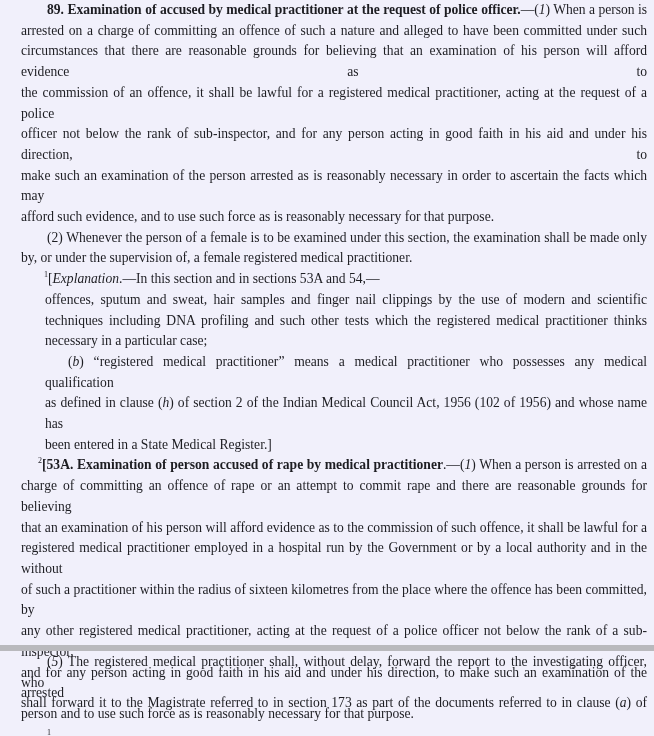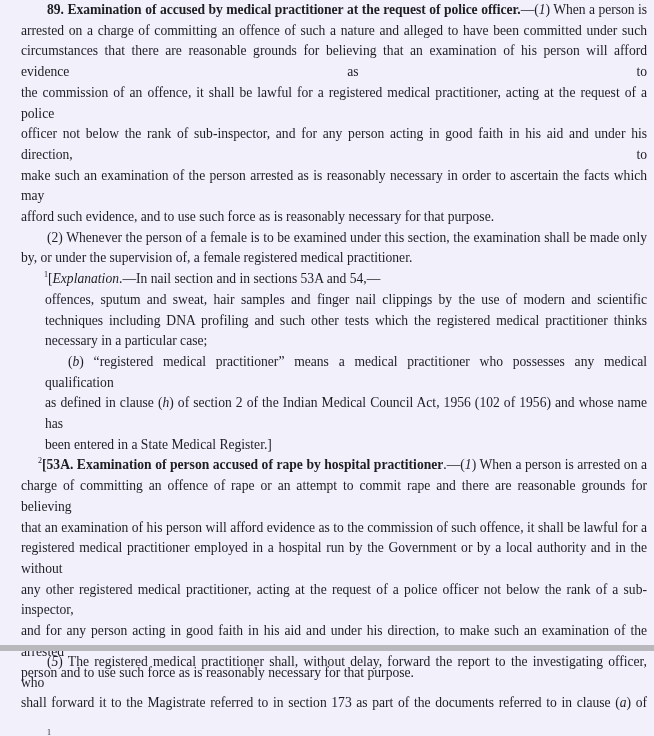--- a/index.html
+++ b/index.html
@@ -70,40 +70,41 @@
   <p class="just-all">arrested on a charge of committing an offence of such a nature and alleged to have been committed under such</p>
   <p class="just-all">circumstances that there are reasonable grounds for believing that an examination of his person will afford evidence as to</p>
   <p class="just-all">the commission of an offence, it shall be lawful for a registered medical practitioner, acting at the request of a police</p>
   <p class="just-all">officer not below the rank of sub-inspector, and for any person acting in good faith in his aid and under his direction, to</p>
   <p class="just-all">make such an examination of the person arrested as is reasonably necessary in order to ascertain the facts which may</p>
   <p>afford such evidence, and to use such force as is reasonably necessary for that purpose.</p>
 
   <p class="ind1 just-all">(2) Whenever the person of a female is to be examined under this section, the examination shall be made only</p>
   <p>by, or under the supervision of, a female registered medical practitioner.</p>
 
-  <p class="expl"><sup>1</sup><span>[</span><i>Explanation</i><span>.—In nail section and in sections 53A and 54,—</span></p>
+  <p class="expl"><sup>1</sup><span>[</span><i>Explanation</i><span>.—In this section and in sections 53A and 54,—</span></p>
 
   <div style="padding-left:24px;">
     <p class="just-all">offences, sputum and sweat, hair samples and finger nail clippings by the use of modern and scientific</p>
     <p class="just-all">techniques including DNA profiling and such other tests which the registered medical practitioner thinks</p>
     <p>necessary in a particular case;</p>
   </div>
 
   <div class="clause">
     <p class="just-all">(<i>b</i>) <span>“registered medical practitioner” means a medical practitioner who possesses any medical qualification</span></p>
   </div>
   <div style="padding-left:24px;">
     <p class="just-all"><span>as defined in clause (</span><i>h</i><span>) of section 2 of the Indian Medical Council Act, 1956 (102 of 1956) and whose name has</span></p>
     <p>been entered in a State Medical Register.]</p>
   </div>
 
-  <p class="just-all" style="text-indent:17px;"><sup>2</sup><b>[</b><b>53A. Examination of person accused of rape by hospital practitioner</b><span>.—</span>(<i>1</i>) <span>When a person is arrested on a</span></p>
+  <p class="just-all" style="text-indent:17px;"><sup>2</sup><b>[</b><b>53A. Examination of person accused of rape by medical practitioner</b><span>.—</span>(<i>1</i>) <span>When a person is arrested on a</span></p>
   <p class="just-all">charge of committing an offence of rape or an attempt to commit rape and there are reasonable grounds for believing</p>
   <p class="just-all">that an examination of his person will afford evidence as to the commission of such offence, it shall be lawful for a</p>
   <p class="just-all">registered medical practitioner employed in a hospital run by the Government or by a local authority and in the without</p>
+  <p class="just-all">of such a practitioner within the radius of sixteen kilometres from the place where the offence has been committed, by</p>
   <p class="just-all">any other registered medical practitioner, acting at the request of a police officer not below the rank of a sub-inspector,</p>
   <p class="just-all">and for any person acting in good faith in his aid and under his direction, to make such an examination of the arrested</p>
   <p>person and to use such force as is reasonably necessary for that purpose.</p>
 
 </div>
 
 <div class="page-break"></div>
 
 <div class="page bottom">
   <p class="ind1 just-all">(<i>5</i>) <span>The registered medical practitioner shall, without delay, forward the report to the investigating officer, who</span></p>

